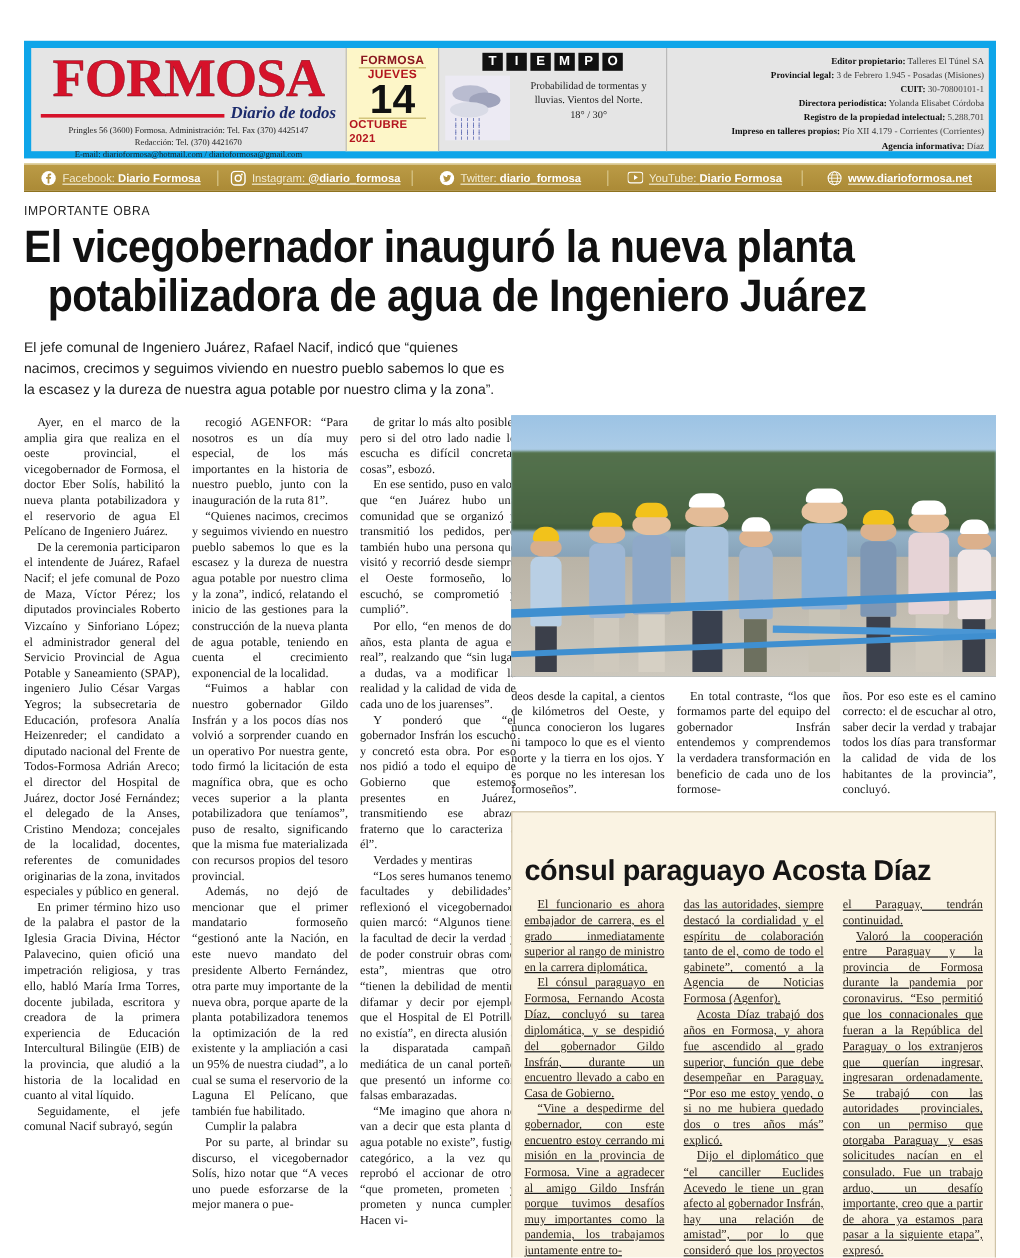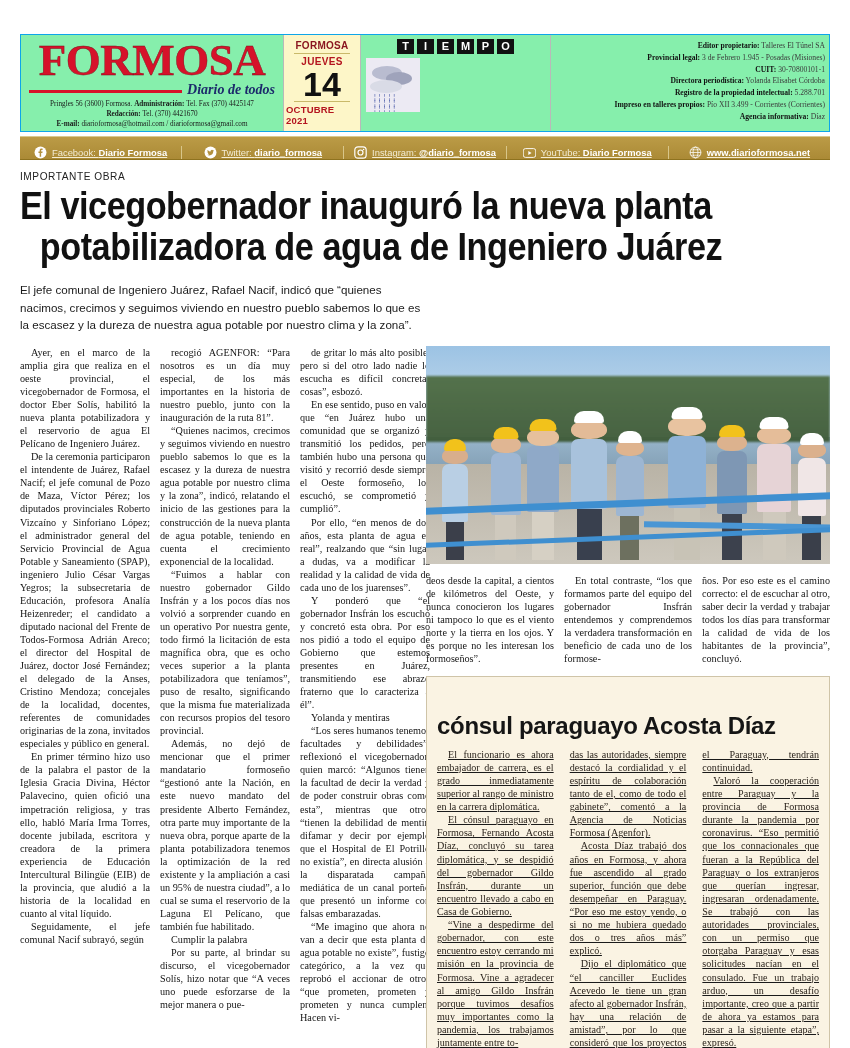--- a/index.html
+++ b/index.html
@@ -20,25 +20,25 @@
     height: 1048px;
     background: #ffffff;
     box-sizing: border-box;
     padding: 0 20px;
   }
 
   
   .masthead {
     display: flex;
     align-items: stretch;
-    border: 1px solid #0ea5e9;
+    border: 6px solid #0ea5e9;
     height: 98px;
     margin-top: 34px;
     box-sizing: border-box;
-    background: #86efac;
+    background: #e5e5e5;
   }
   .mh-logo {
     width: 262px;
     padding: 4px 8px 3px 8px;
     box-sizing: border-box;
     display: flex;
     flex-direction: column;
     justify-content: flex-start;
   }
   .logo-word {
@@ -72,21 +72,21 @@
     color: #1b2a6b;
     line-height: 1;
   }
   .mh-addr {
     margin-top: 3px;
     font-size: 7.2px;
     line-height: 1.38;
     text-align: center;
     color: #1a1a1a;
   }
-  .mh-addr b { font-weight: bold; }
+  .mh-addr b { font-weight: normal; }
 
   .mh-date {
     width: 78px;
     border-left: 1px solid #b9b9b9;
     border-right: 1px solid #b9b9b9;
     background: #fdf6c8;
     display: flex;
     flex-direction: column;
     align-items: center;
     justify-content: space-between;
@@ -194,21 +194,21 @@
   }
   .mh-legal b { color: #111; font-weight: bold; }
 
   
   .social {
     margin-top: 4px;
     height: 22px;
     background: #b2913e;
     background: linear-gradient(180deg,#bb9b46 0%, #ab8a36 100%);
     display: flex;
-    align-items: flex-end;
+    align-items: center;
     border-top: 1px solid #d9c88d;
     border-bottom: 1px solid #8e721f;
   }
   .soc-item {
     flex: 1;
     display: flex;
     align-items: center;
     justify-content: center;
     gap: 5px;
     border-right: 1px solid #d8c68a;
@@ -390,65 +390,69 @@
         <span>P</span>
         <span>O</span>
       </div>
       <div class="weather-row">
         <div class="weather-icon">
           <div class="wi-cloud wi-c1"></div>
           <div class="wi-cloud wi-c2"></div>
           <div class="wi-cloud wi-c3"></div>
           <div class="wi-drops">¦¦¦¦¦<br>¦¦¦¦¦<br>¦¦¦¦¦</div>
         </div>
+        <div class="weather-text">
+          <div>Probabilidad de tormentas y lluvias. Vientos del Norte.</div>
+          <div>18° / 30°</div>
+        </div>
       </div>
     </div>
 
     <div class="mh-legal">
       <div><b>Editor propietario:</b><span> Talleres El Túnel SA</span></div>
       <div><b>Provincial legal:</b><span> 3 de Febrero 1.945 - Posadas (Misiones)</span></div>
       <div><b>CUIT:</b><span> 30-70800101-1</span></div>
       <div><b>Directora periodística:</b><span> Yolanda Elisabet Córdoba</span></div>
       <div><b>Registro de la propiedad intelectual:</b><span> 5.288.701</span></div>
-      <div><b>Impreso en talleres propios:</b><span> Pío XII 3.499 - Corrientes (Corrientes)</span></div>
+      <div><b>Impreso en talleres propios:</b><span> Pío XII 4.179 - Corrientes (Corrientes)</span></div>
       <div><b>Agencia informativa:</b><span> Díaz</span></div>
     </div>
   </div>
 
   <div class="social">
 
     <a class="soc-item" href="#">
       <span class="soc-ic">
         <svg width="13" height="13" viewBox="0 0 24 24">
             <circle cx="12" cy="12" r="11" fill="#fff"></circle>
             <path d="M13.2 20v-7h2.3l.4-2.7h-2.7V8.6c0-.8.2-1.3 1.3-1.3h1.4V4.9c-.3 0-1.1-.1-2-.1-2 0-3.4 1.2-3.4 3.5v2H8.2V13h2.3v7z" fill="#b2913e"></path>
           </svg>
       </span>
       <span><span>Facebook: </span><b>Diario Formosa</b></span>
     </a>
 
     <a class="soc-item" href="#">
       <span class="soc-ic">
         <svg width="13" height="13" viewBox="0 0 24 24">
-            <circle cx="12" cy="12" r="11" fill="#fff"></circle>
-            <path d="M18.6 8.3c-.5.2-1 .4-1.5.4.6-.3 1-.9 1.2-1.5-.5.3-1.1.6-1.7.7a2.6 2.6 0 0 0-4.5 1.8c0 .2 0 .4.1.6-2.2-.1-4.2-1.2-5.5-2.8-.2.4-.4.8-.4 1.3 0 .9.5 1.7 1.2 2.2-.4 0-.8-.1-1.2-.3 0 1.3.9 2.3 2.1 2.6-.2.1-.5.1-.7.1h-.5c.3 1 1.3 1.8 2.4 1.8a5.2 5.2 0 0 1-3.8 1.1 7.4 7.4 0 0 0 4 1.2c4.7 0 7.3-3.9 7.3-7.3v-.3c.5-.4.9-.9 1.2-1.4z" fill="#b2913e"></path>
-          </svg>
-      </span>
-      <span><span>Twitter: </span><b>diario_formosa</b></span>
-    </a>
-
-    <a class="soc-item" href="#">
-      <span class="soc-ic">
-        <svg width="13" height="13" viewBox="0 0 24 24">
             <rect x="1.5" y="1.5" width="21" height="21" rx="6" fill="none" stroke="#fff" stroke-width="2.2"></rect>
             <circle cx="12" cy="12" r="4.6" fill="none" stroke="#fff" stroke-width="2.2"></circle>
             <circle cx="17.6" cy="6.4" r="1.5" fill="#fff"></circle>
           </svg>
       </span>
       <span><span>Instagram: </span><b>@diario_formosa</b></span>
+    </a>
+
+    <a class="soc-item" href="#">
+      <span class="soc-ic">
+        <svg width="13" height="13" viewBox="0 0 24 24">
+            <circle cx="12" cy="12" r="11" fill="#fff"></circle>
+            <path d="M18.6 8.3c-.5.2-1 .4-1.5.4.6-.3 1-.9 1.2-1.5-.5.3-1.1.6-1.7.7a2.6 2.6 0 0 0-4.5 1.8c0 .2 0 .4.1.6-2.2-.1-4.2-1.2-5.5-2.8-.2.4-.4.8-.4 1.3 0 .9.5 1.7 1.2 2.2-.4 0-.8-.1-1.2-.3 0 1.3.9 2.3 2.1 2.6-.2.1-.5.1-.7.1h-.5c.3 1 1.3 1.8 2.4 1.8a5.2 5.2 0 0 1-3.8 1.1 7.4 7.4 0 0 0 4 1.2c4.7 0 7.3-3.9 7.3-7.3v-.3c.5-.4.9-.9 1.2-1.4z" fill="#b2913e"></path>
+          </svg>
+      </span>
+      <span><span>Twitter: </span><b>diario_formosa</b></span>
     </a>
 
     <a class="soc-item" href="#">
       <span class="soc-ic">
         <svg width="15" height="12" viewBox="0 0 28 20">
             <rect x="0.5" y="0.5" width="27" height="19" rx="5" fill="none" stroke="#fff" stroke-width="2"></rect>
             <path d="M11.5 5.5l7 4.5-7 4.5z" fill="#fff"></path>
           </svg>
       </span>
       <span><span>YouTube: </span><b>Diario Formosa</b></span>
@@ -556,21 +560,21 @@
         <p>Además, no dejó de mencionar que el primer mandatario formoseño “gestionó ante la Nación, en este nuevo mandato del presidente Alberto Fernández, otra parte muy importante de la nueva obra, porque aparte de la planta potabilizadora tenemos la optimización de la red existente y la ampliación a casi un 95% de nuestra ciudad”, a lo cual se suma el reservorio de la Laguna El Pelícano, que también fue habilitado.</p>
         <p>Cumplir la palabra</p>
         <p>Por su parte, al brindar su discurso, el vicegobernador Solís, hizo notar que “A veces uno puede esforzarse de la mejor manera o pue-</p>
       </div>
 
       <div class="col col-3">
         <p>de gritar lo más alto posible, pero si del otro lado nadie lo escucha es difícil concretar cosas”, esbozó.</p>
         <p>En ese sentido, puso en valor que “en Juárez hubo una comunidad que se organizó y transmitió los pedidos, pero también hubo una persona que visitó y recorrió desde siempre el Oeste formoseño, los escuchó, se comprometió y cumplió”.</p>
         <p>Por ello, “en menos de dos años, esta planta de agua es real”, realzando que “sin lugar a dudas, va a modificar la realidad y la calidad de vida de cada uno de los juarenses”.</p>
         <p>Y ponderó que “el gobernador Insfrán los escuchó y concretó esta obra. Por eso nos pidió a todo el equipo de Gobierno que estemos presentes en Juárez, transmitiendo ese abrazo fraterno que lo caracteriza a él”.</p>
-        <p>Yolanda y mentiras</p>
+        <p>Verdades y mentiras</p>
         <p>“Los seres humanos tenemos facultades y debilidades”, reflexionó el vicegobernador, quien marcó: “Algunos tienen la facultad de decir la verdad y de poder construir obras como esta”, mientras que otros “tienen la debilidad de mentir, difamar y decir por ejemplo que el Hospital de El Potrillo no existía”, en directa alusión a la disparatada campaña mediática de un canal porteño que presentó un informe con falsas embarazadas.</p>
         <p>“Me imagino que ahora no van a decir que esta planta de agua potable no existe”, fustigó categórico, a la vez que reprobó el accionar de otros “que prometen, prometen y prometen y nunca cumplen. Hacen vi-</p>
       </div>
     </div>
 
     <div class="tail-cols">
       <div class="col col-4">
         <p style="text-indent:0">deos desde la capital, a cientos de kilómetros del Oeste, y nunca conocieron los lugares ni tampoco lo que es el viento norte y la tierra en los ojos. Y es porque no les interesan los formoseños”.</p>
       </div>
       <div class="col col-5">

